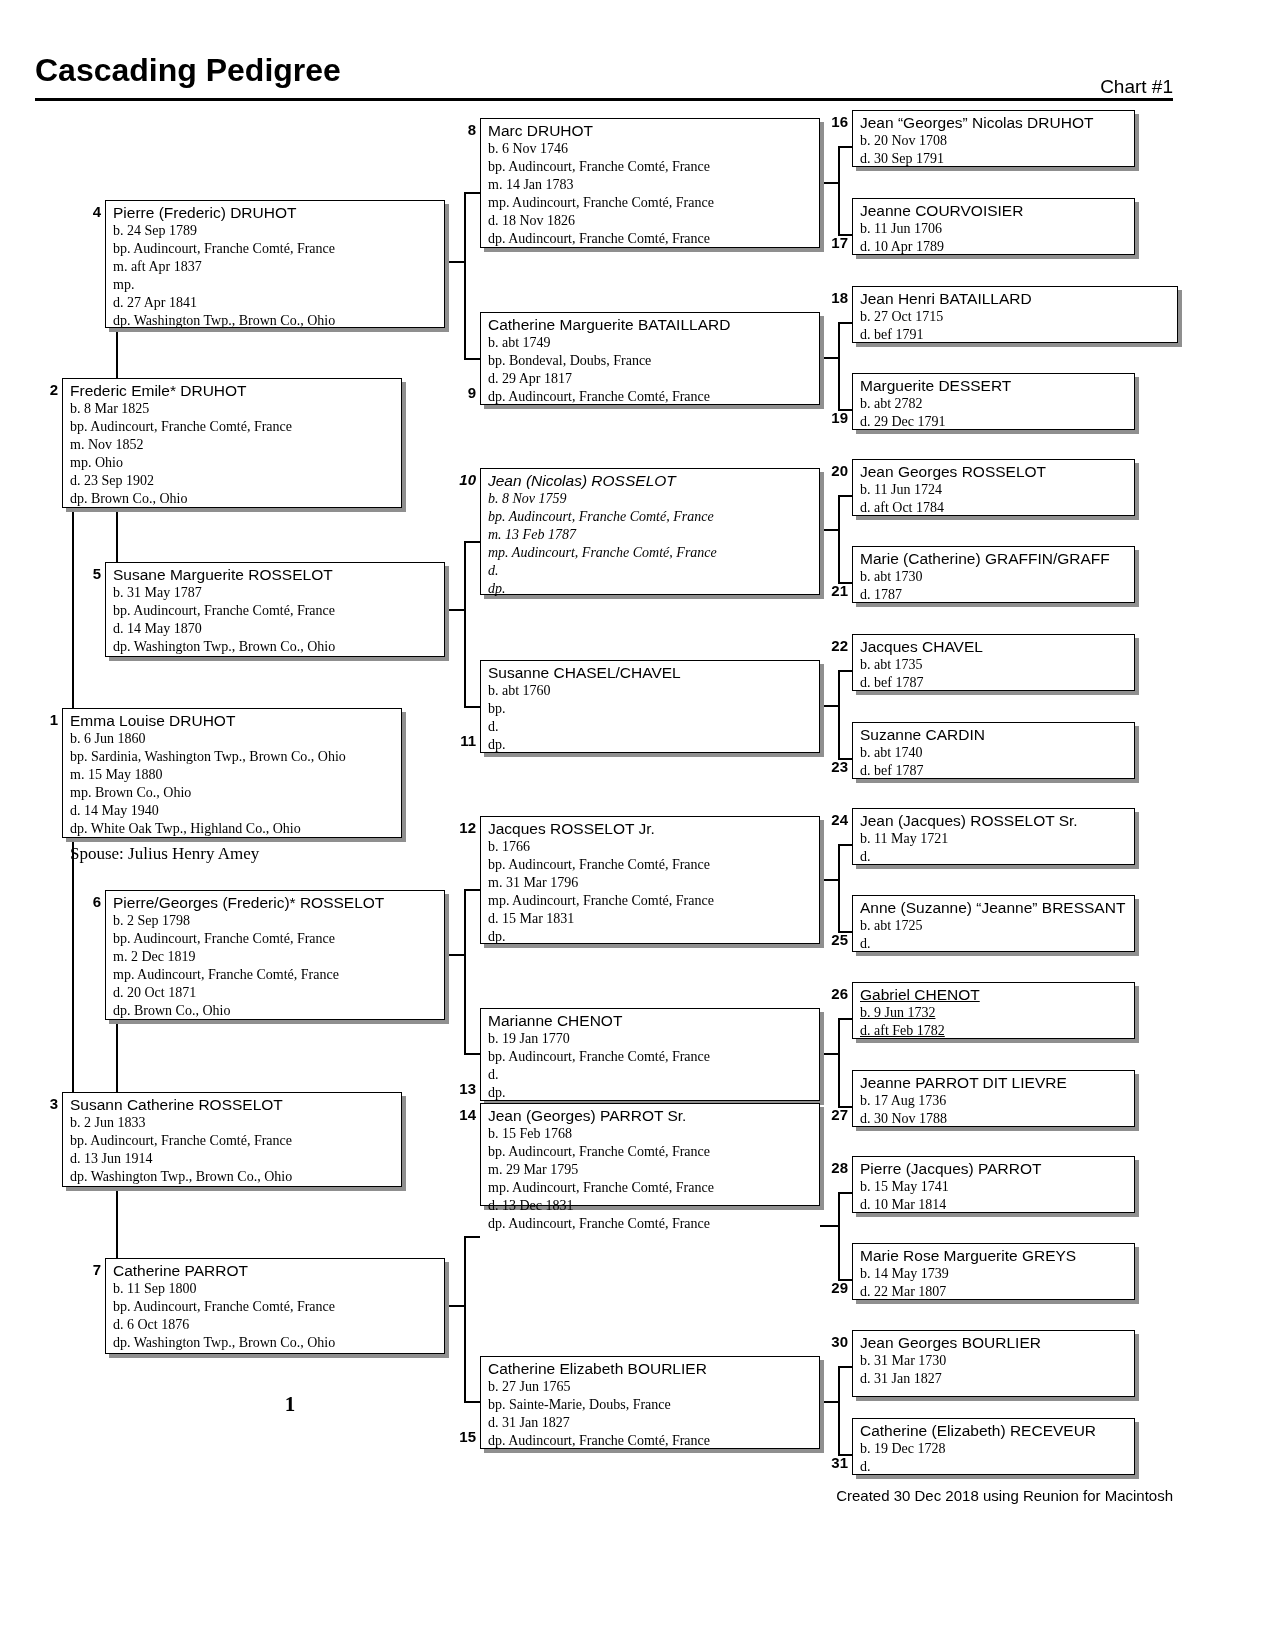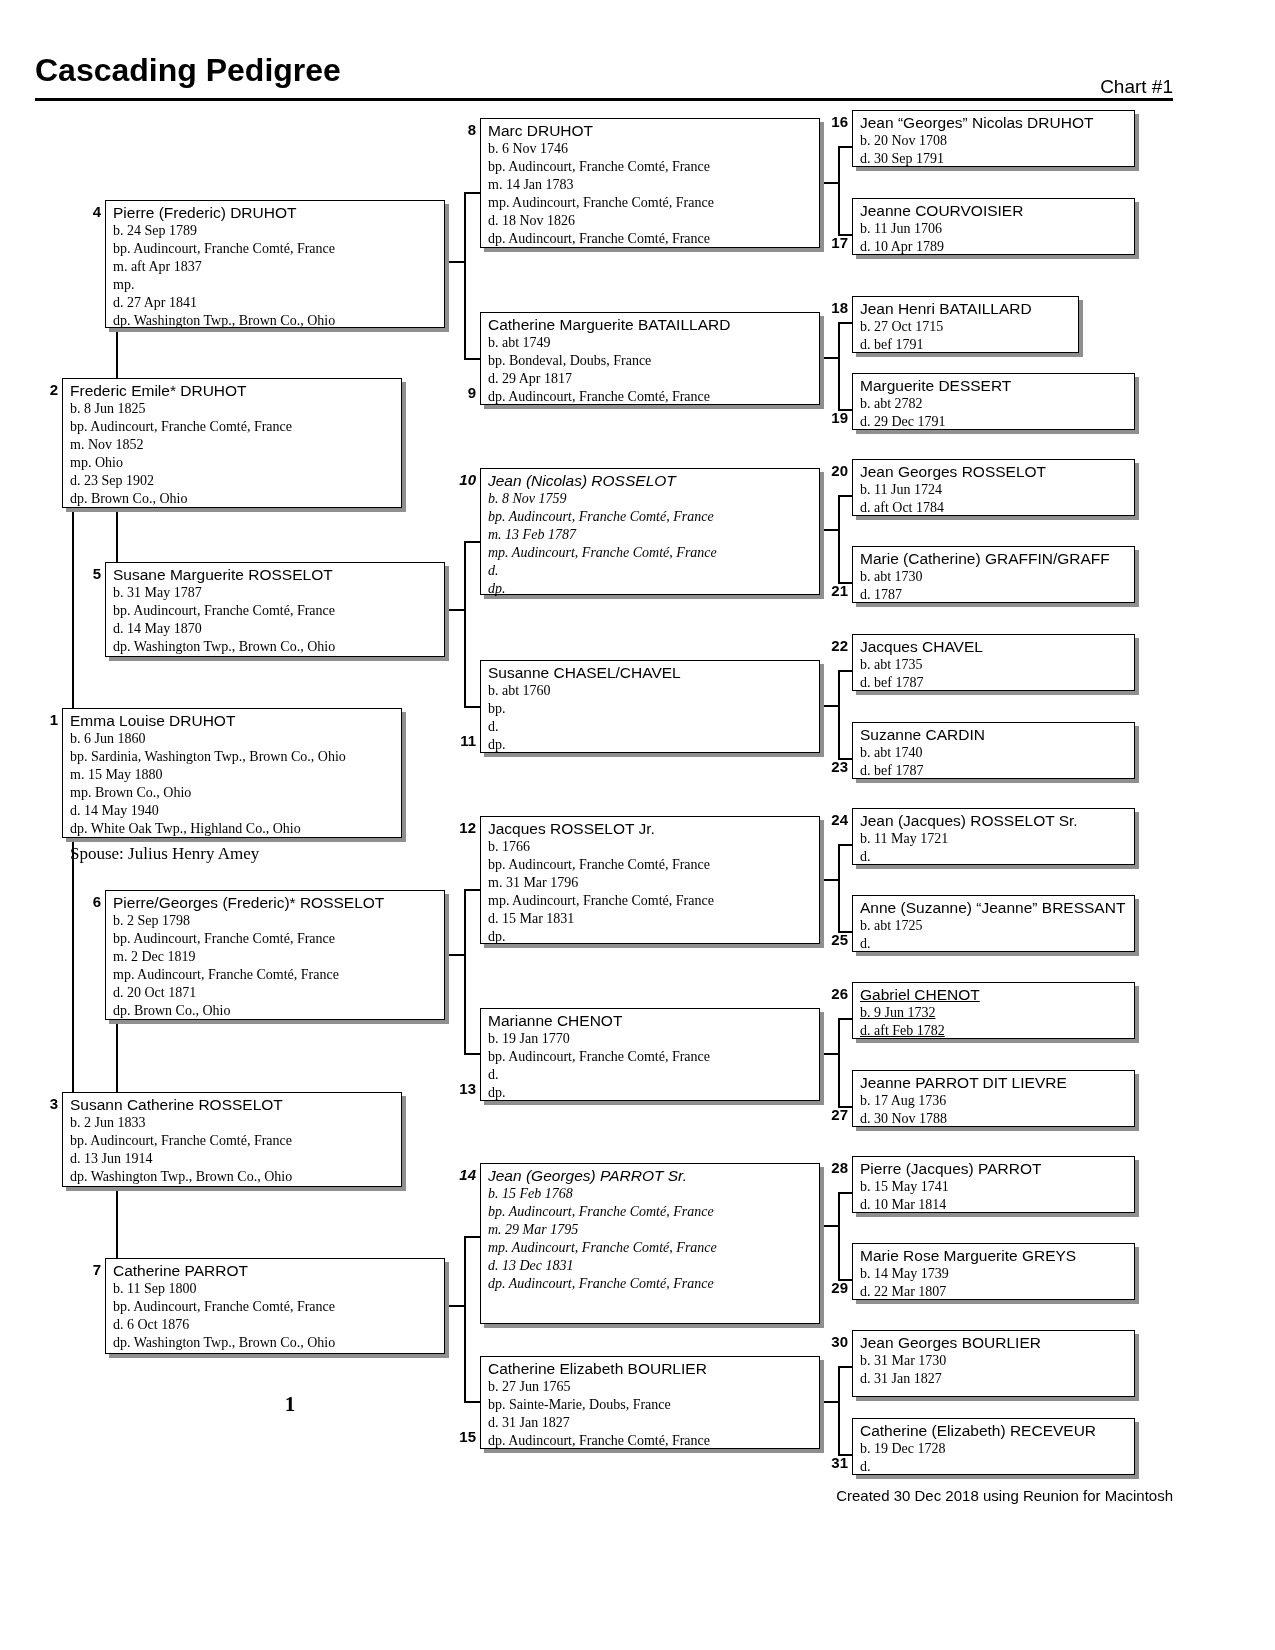--- a/index.html
+++ b/index.html
@@ -89,21 +89,21 @@
       <div class="pline">b. 24 Sep 1789</div>
       <div class="pline">bp. Audincourt, Franche Comté, France</div>
       <div class="pline">m. aft Apr 1837</div>
       <div class="pline">mp.</div>
       <div class="pline">d. 27 Apr 1841</div>
       <div class="pline">dp. Washington Twp., Brown Co., Ohio</div>
     </div>
     <div class="pbox" style="left: 62px; top: 378px; width: 340px; height: 130px;">
       <span class="pnum top">2</span>
       <div class="pname">Frederic Emile* DRUHOT</div>
-      <div class="pline">b. 8 Jun 1825</div>
+      <div class="pline">b. 8 Mar 1825</div>
       <div class="pline">bp. Audincourt, Franche Comté, France</div>
       <div class="pline">m. Nov 1852</div>
       <div class="pline">mp. Ohio</div>
       <div class="pline">d. 23 Sep 1902</div>
       <div class="pline">dp. Brown Co., Ohio</div>
     </div>
     <div class="pbox" style="left: 105px; top: 562px; width: 340px; height: 95px;">
       <span class="pnum top">5</span>
       <div class="pname">Susane Marguerite ROSSELOT</div>
       <div class="pline">b. 31 May 1787</div>
@@ -194,21 +194,21 @@
       <div class="pline">dp.</div>
     </div>
     <div class="pbox" style="left: 480px; top: 1008px; width: 340px; height: 93px;">
       <span class="pnum bottom">13</span>
       <div class="pname">Marianne CHENOT</div>
       <div class="pline">b. 19 Jan 1770</div>
       <div class="pline">bp. Audincourt, Franche Comté, France</div>
       <div class="pline">d.</div>
       <div class="pline">dp.</div>
     </div>
-    <div class="pbox" style="left: 480px; top: 1163px; width: 340px; height: 161px; font-style: italic;">
+    <div class="pbox" style="left: 480px; top: 1103px; width: 340px; height: 103px;">
       <span class="pnum top">14</span>
       <div class="pname">Jean (Georges) PARROT Sr.</div>
       <div class="pline">b. 15 Feb 1768</div>
       <div class="pline">bp. Audincourt, Franche Comté, France</div>
       <div class="pline">m. 29 Mar 1795</div>
       <div class="pline">mp. Audincourt, Franche Comté, France</div>
       <div class="pline">d. 13 Dec 1831</div>
       <div class="pline">dp. Audincourt, Franche Comté, France</div>
     </div>
     <div class="pbox" style="left: 480px; top: 1356px; width: 340px; height: 93px;">
@@ -224,21 +224,21 @@
       <div class="pname">Jean “Georges” Nicolas DRUHOT</div>
       <div class="pline">b. 20 Nov 1708</div>
       <div class="pline">d. 30 Sep 1791</div>
     </div>
     <div class="pbox" style="left: 852px; top: 198px; width: 283px; height: 57px;">
       <span class="pnum bottom">17</span>
       <div class="pname">Jeanne COURVOISIER</div>
       <div class="pline">b. 11 Jun 1706</div>
       <div class="pline">d. 10 Apr 1789</div>
     </div>
-    <div class="pbox" style="left: 852px; top: 286px; width: 227px; height: 57px; margin-top: 10px;">
+    <div class="pbox" style="left: 852px; top: 286px; width: 326px; height: 57px;">
       <span class="pnum top">18</span>
       <div class="pname">Jean Henri BATAILLARD</div>
       <div class="pline">b. 27 Oct 1715</div>
       <div class="pline">d. bef 1791</div>
     </div>
     <div class="pbox" style="left: 852px; top: 373px; width: 283px; height: 57px;">
       <span class="pnum bottom">19</span>
       <div class="pname">Marguerite DESSERT</div>
       <div class="pline">b. abt 2782</div>
       <div class="pline">d. 29 Dec 1791</div>

